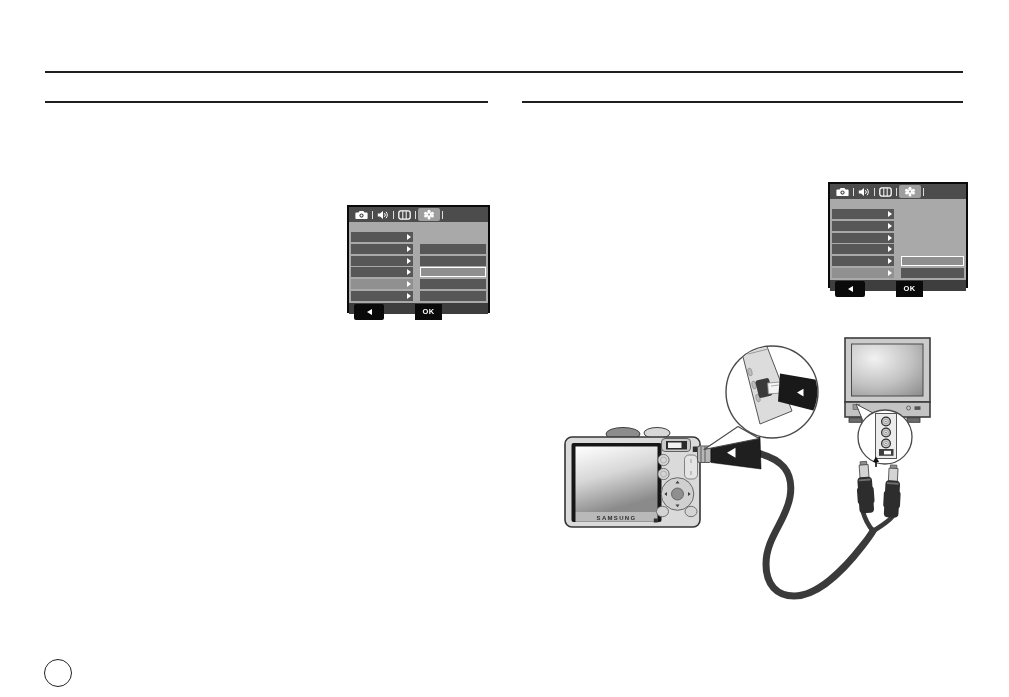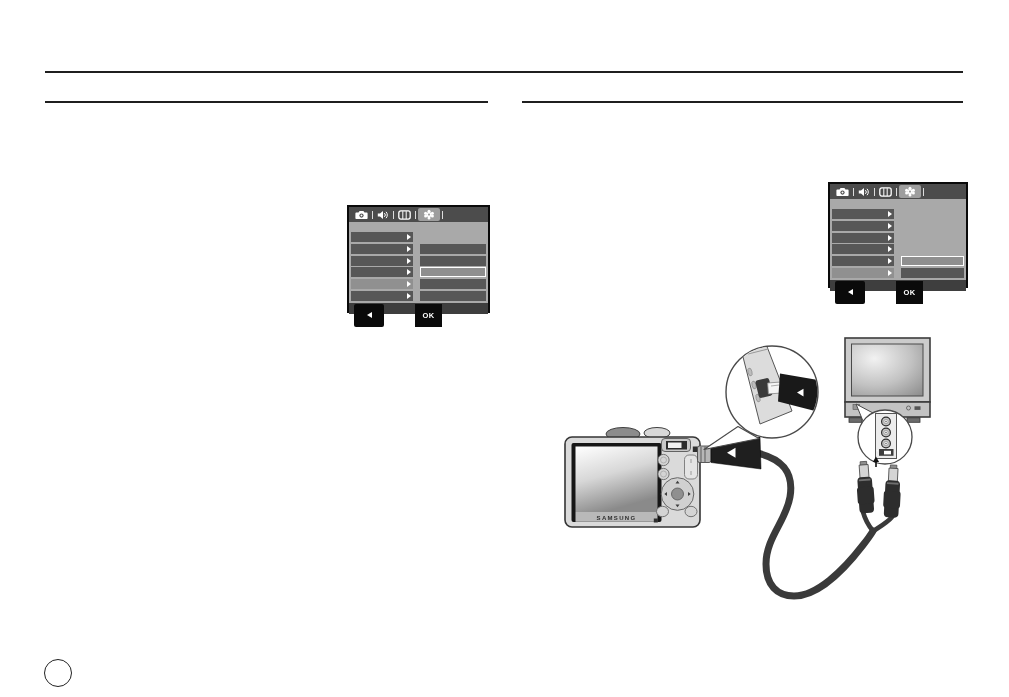--- a/index.html
+++ b/index.html
@@ -25,21 +25,21 @@
 
   .menu-rows{flex:1 1 auto;padding-top:10px;position:relative;}
   .menu-row{position:relative;height:10px;margin-bottom:1.8px;}
   .bar-left{position:absolute;left:2px;top:0;width:62px;height:10px;background:#575757;}
   .bar-left.highlight{background:#909090;}
   .arrow{position:absolute;right:2px;top:2px;width:0;height:0;border-left:4px solid #fff;border-top:3px solid transparent;border-bottom:3px solid transparent;}
   .bar-right{position:absolute;left:71px;right:2px;top:0;height:10px;background:#575757;box-sizing:border-box;}
   .bar-right.selected{background:#8f8f8f;border:1.5px solid #fff;}
 
   .menu-footer{flex:0 0 auto;height:11px;background:#3e3e3e;position:relative;}
-  .badge{position:absolute;top:1px;height:23px;background:#0a0a0a;color:#fff;display:flex;align-items:center;justify-content:center;}
+  .badge{position:absolute;top:1px;height:16px;background:#0a0a0a;color:#fff;display:flex;align-items:center;justify-content:center;}
   .badge-back{left:5px;width:30px;border-radius:2px;}
   .badge-ok{left:66px;width:27px;font-size:7.5px;font-weight:bold;letter-spacing:.5px;font-family:"Liberation Sans",sans-serif;}
   .tri-left{width:0;height:0;border-right:5px solid #fff;border-top:3.5px solid transparent;border-bottom:3.5px solid transparent;}
 
   .illus{position:absolute;left:560px;top:320px;}
 </style>
 </head>
 <body>
 
 <div class="rule rule-top"></div>

